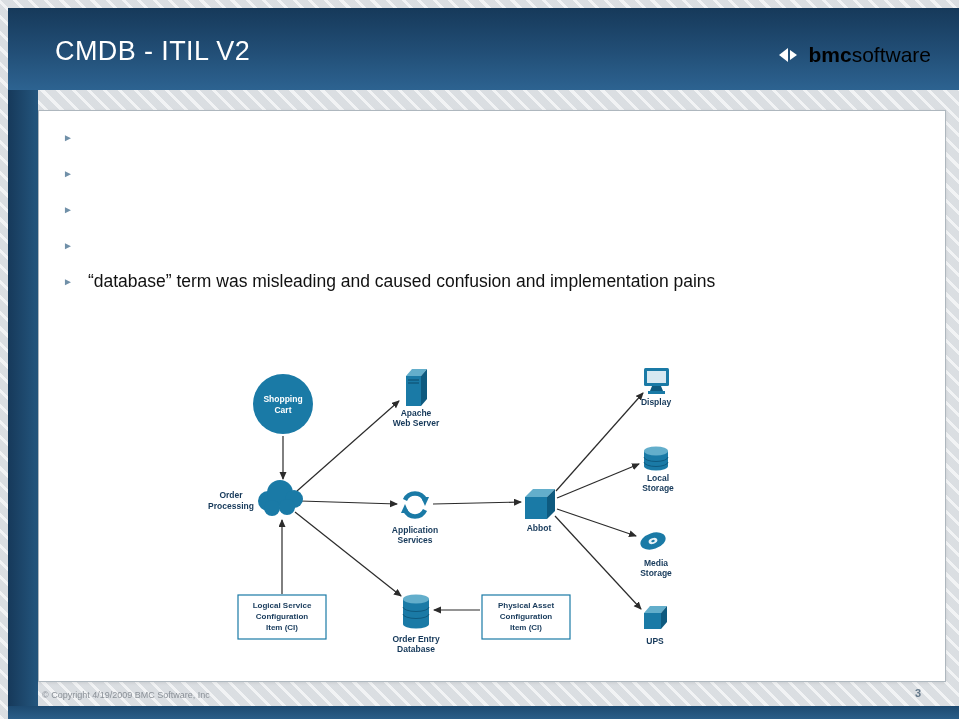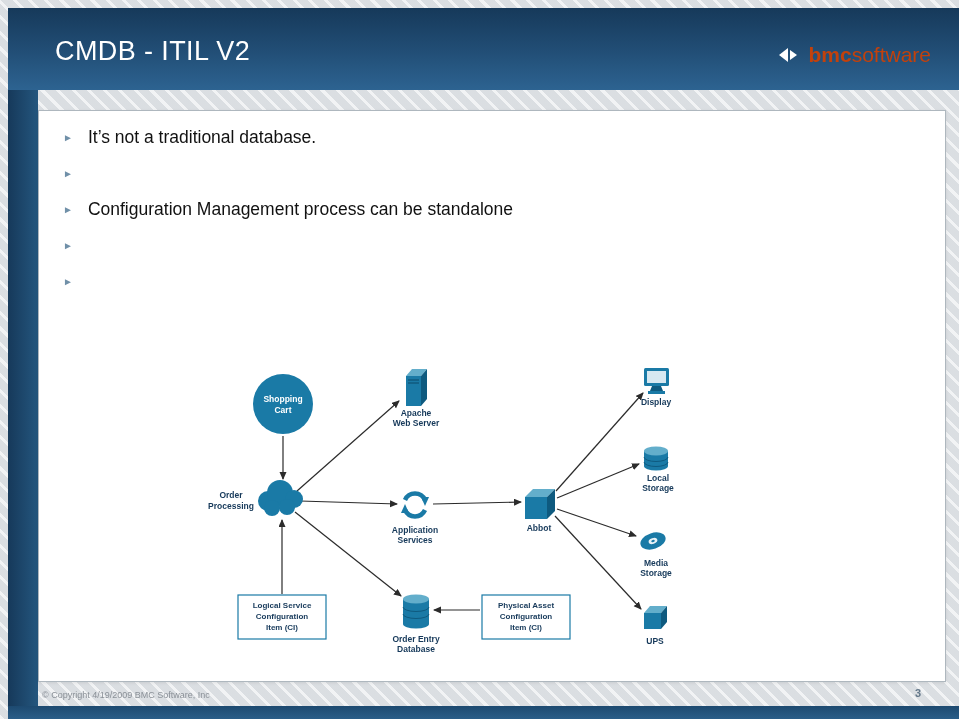--- a/index.html
+++ b/index.html
@@ -22,21 +22,21 @@
   }
   .bottom-band{
     position:absolute;left:8px;right:0;bottom:0;height:13px;
     background:linear-gradient(180deg,#1d4a70,#2a5d88);
   }
   .slide-title{
     position:absolute;left:55px;top:36px;
     font-size:27px;color:#ffffff;letter-spacing:0.4px;font-weight:400;
   }
   .logo{
-    position:absolute;right:28px;top:44px;display:flex;align-items:center;gap:5px;color:#c2410c;
+    position:absolute;right:28px;top:44px;display:flex;align-items:center;gap:5px;color:#000000;
   }
   .logo-text{font-size:21px;line-height:21px;white-space:nowrap;}
   .logo-bold{font-weight:bold;}
   .logo-reg{font-weight:normal;}
   .content-panel{
     position:absolute;left:38px;top:110px;width:908px;height:572px;
     background:#ffffff;border:1px solid #aeb7be;box-sizing:border-box;
     box-shadow:0 1px 3px rgba(0,0,0,0.08);
   }
   ul.bullets{position:absolute;left:24px;top:14px;right:20px;list-style:none;margin:0;padding:0;}
@@ -66,34 +66,33 @@
       <polygon points="11,1 2,8 11,15" fill="#ffffff"></polygon>
       <polygon points="13,3 20,8 13,13" fill="#ffffff"></polygon>
     </svg>
     <div class="logo-text"><span class="logo-bold">bmc</span><span class="logo-reg">software</span></div>
   </div>
 
   <div class="content-panel">
     <ul class="bullets">
       <li>
           <span class="marker">►</span>
-          <span class="btext">It’s not a traditional database.</span>
-        </li>
-      <li>
-          <span class="marker">►</span>
-        </li>
-      <li>
-          <span class="marker">►</span>
-          <span class="btext">Configuration Management process can be standalone</span>
-        </li>
-      <li>
-          <span class="marker">►</span>
-        </li>
-      <li>
-          <span class="marker">►</span>
+        </li>
+      <li>
+          <span class="marker">►</span>
+        </li>
+      <li>
+          <span class="marker">►</span>
+        </li>
+      <li>
+          <span class="marker">►</span>
+        </li>
+      <li>
+          <span class="marker">►</span>
+          <span class="btext">“database” term was misleading and caused confusion and implementation pains</span>
         </li>
     </ul>
   </div>
 
   <svg class="diagram-svg" width="500" height="322" viewBox="0 0 500 322">
     <defs>
       <marker id="arw" markerWidth="9" markerHeight="9" refX="7" refY="3.5" orient="auto" markerUnits="userSpaceOnUse">
         <path d="M0,0 L8,3.5 L0,7 Z" fill="#2b2b2b"></path>
       </marker>
     </defs>

